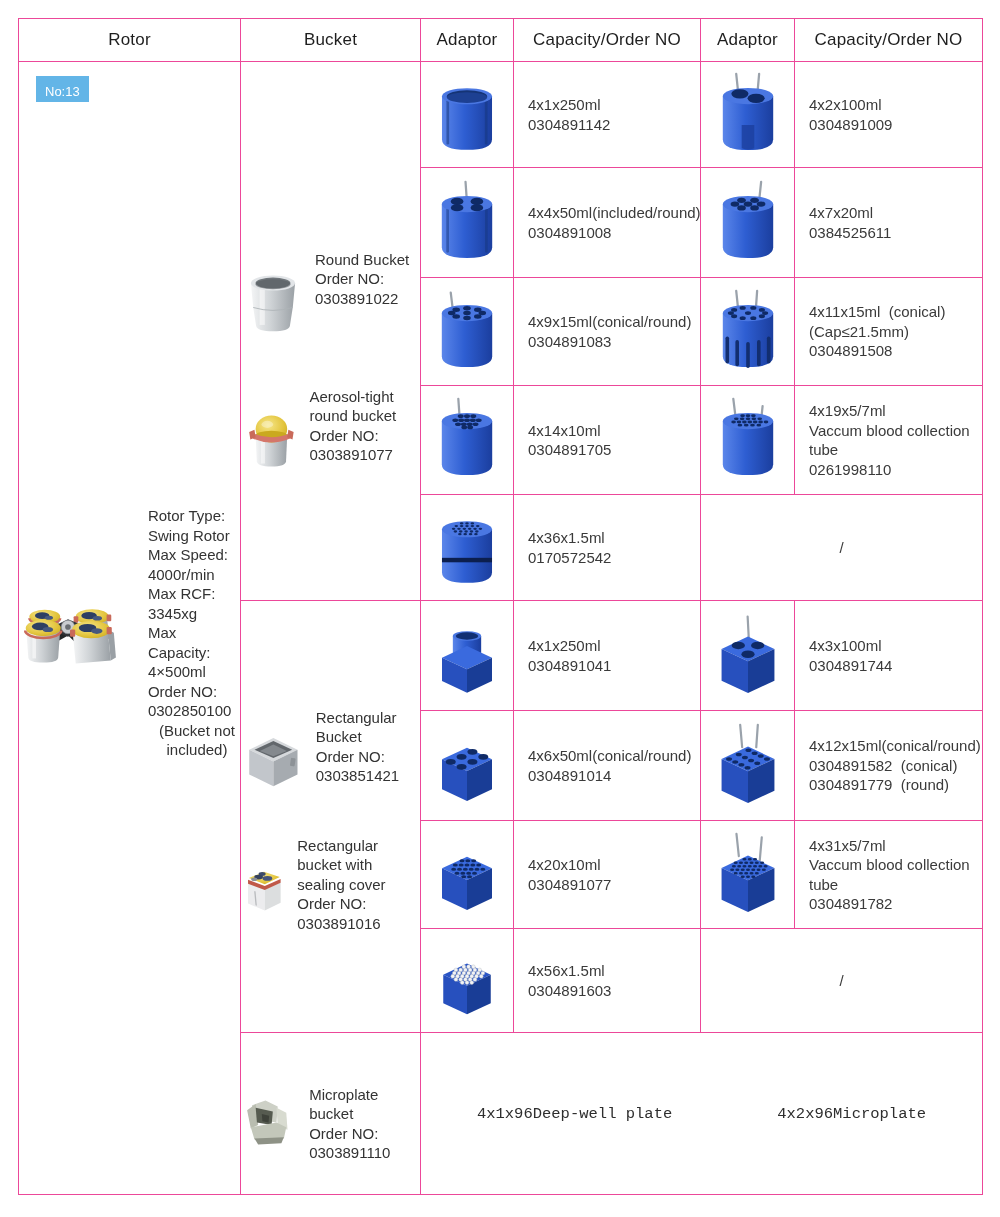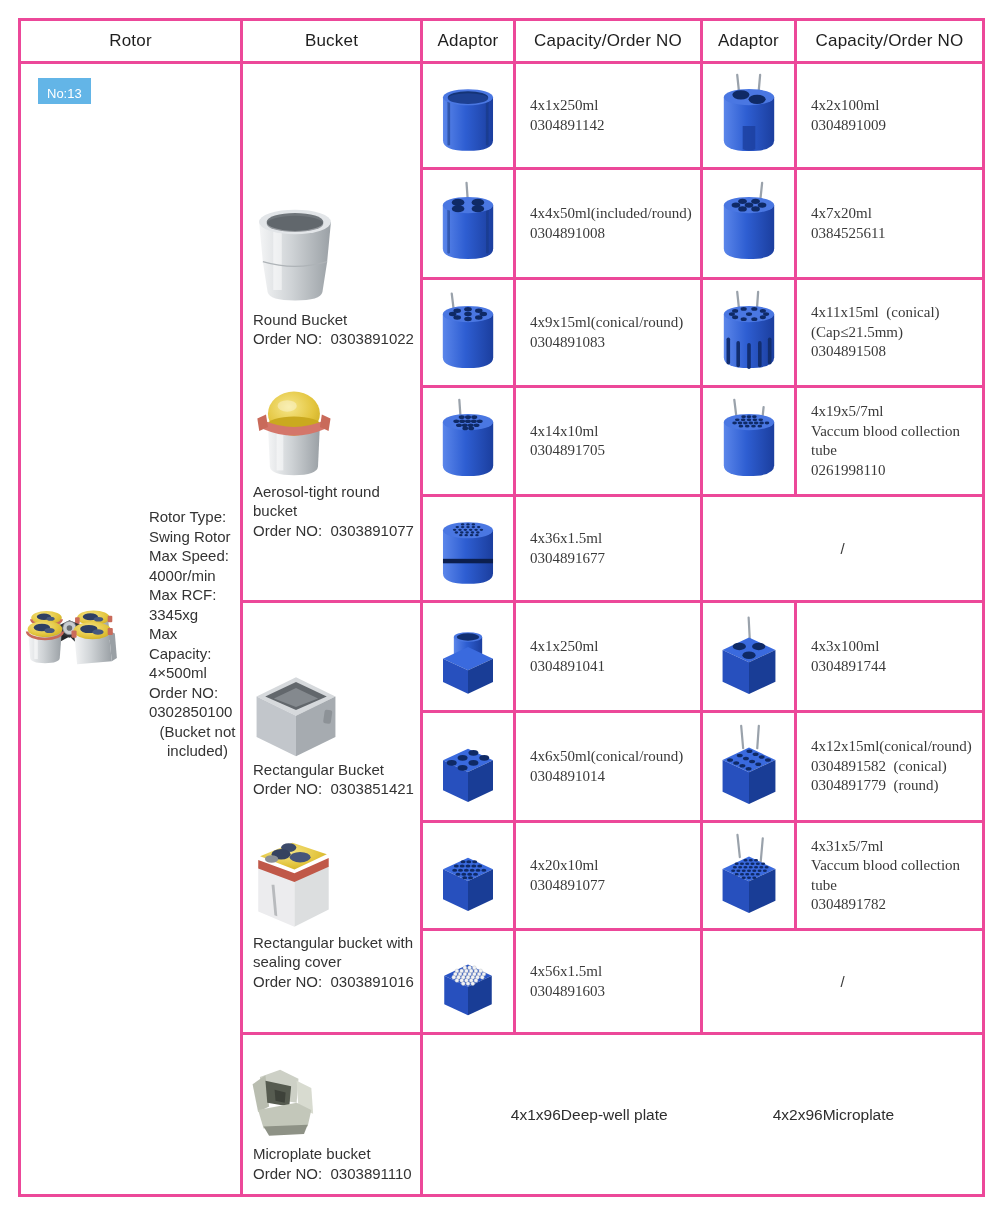--- a/index.html
+++ b/index.html
@@ -1,46 +1,46 @@
 <!DOCTYPE html>
 <html><head>
 <meta charset="utf-8">
 <style>
   * { margin:0; padding:0; box-sizing:border-box; }
   html,body { background:#ffffff; }
   body { font-family:"Liberation Sans","DejaVu Sans",sans-serif; color:#333; }
   .page { position:relative; width:1000px; height:1217px; background:#fff; overflow:hidden; }
 
   table.spec { border-collapse:collapse; table-layout:fixed; position:absolute; left:18px; top:18px; width:964px; }
-  table.spec td, table.spec th { border:3px solid #ec4899; vertical-align:middle; }
+  table.spec td, table.spec th { border:1px solid #ec4899; vertical-align:middle; }
 
   th.hdr { height:43px; font-size:17px; font-weight:500; color:#1e1e1e; letter-spacing:.2px; }
 
   
   td.rotor-cell { position:relative; vertical-align:middle; }
   .badge { position:absolute; top:14px; left:17px; background:#63b5e7; color:#fff; font-size:13px; padding:8px 9px 3px; }
   .rotor-inner { display:flex; align-items:center; }
   .specs { margin-top:10px; align-self:flex-start; padding-left:31px; }
   .spec-line { font-size:15px; line-height:19.5px; color:#333; white-space:pre-wrap; }
   .spec-line.indent { padding-left:6px;text-align:center; }
 
   
   td.bucket-cell { vertical-align:top; }
-  .bucket-block { display:flex; flex-direction:column; align-items:flex-start; }
+  .bucket-block { display:flex; flex-direction:row; align-items:flex-start; }
   .bucket-text { align-self:flex-start; padding-left:10px; padding-right:6px; }
   .bucket-name, .bucket-order { font-size:15px; line-height:19.5px; color:#333; white-space:pre-wrap; }
 
   
   td.ad { text-align:center; }
-  td.cap { padding-left:14px; padding-right:6px;font-family:Liberation Serif, serif; }
+  td.cap { padding-left:14px; padding-right:6px; }
   .cap-line { font-size:15px; line-height:19.5px; color:#3a3a3a; white-space:pre-wrap; }
   td.slash { text-align:center; font-size:15px; color:#3a3a3a; }
   td.plates { }
   .plates-inner { display:flex; justify-content:center; align-items:center; gap:105px; }
-  .plate-label { font-size:15.5px; color:#2e2e2e; }
+  .plate-label { font-size:15.5px; color:#2e2e2e;font-family:Liberation Mono, monospace; }
 
   svg { display:block; }
   .ctr { margin:0 auto; }
 </style>
 </head>
 <body>
 
 <svg width="0" height="0" style="position:absolute">
   <defs>
     <linearGradient id="gB" x1="0" y1="0" x2="1" y2="0">
@@ -378,21 +378,21 @@
               <ellipse cx="45" cy="28.5" rx="2" ry="1.3" fill="#0f2a66"></ellipse>
               <ellipse cx="51" cy="28.5" rx="2" ry="1.3" fill="#0f2a66"></ellipse>
       <ellipse cx="32" cy="31.5" rx="2" ry="1.3" fill="#0f2a66"></ellipse>
               <ellipse cx="38" cy="31.5" rx="2" ry="1.3" fill="#0f2a66"></ellipse>
               <ellipse cx="44" cy="31.5" rx="2" ry="1.3" fill="#0f2a66"></ellipse>
               <ellipse cx="50" cy="31.5" rx="2" ry="1.3" fill="#0f2a66"></ellipse>
     </svg>
   </td>
   <td class="cap">
     <div class="cap-line">4x36x1.5ml</div>
-    <div class="cap-line">0304891677</div>
+    <div class="cap-line">0170572542</div>
   </td>
   <td class="slash" colspan="2">/</td>
 </tr>
 
 <tr style="height:110px">
   <td rowspan="4" class="bucket-cell" style="padding-top:16px">
     <div class="bucket-block">
       <svg width="106" height="100" viewBox="0 0 110 104">
         <polygon points="14,38 55,18 96,38 55,58" fill="#d6d9dc"></polygon>
         <polygon points="23,38 55,23 87,38 55,52" fill="#62676c"></polygon>

